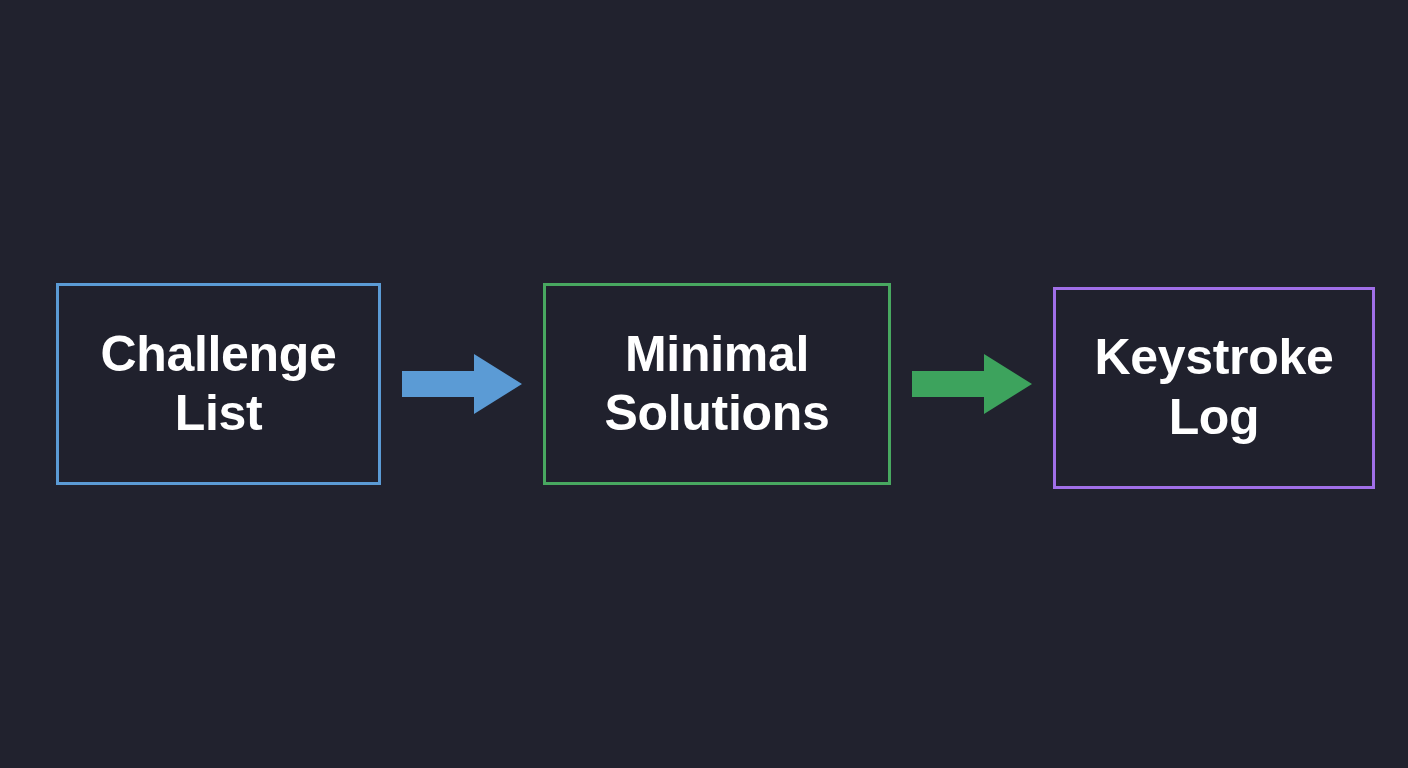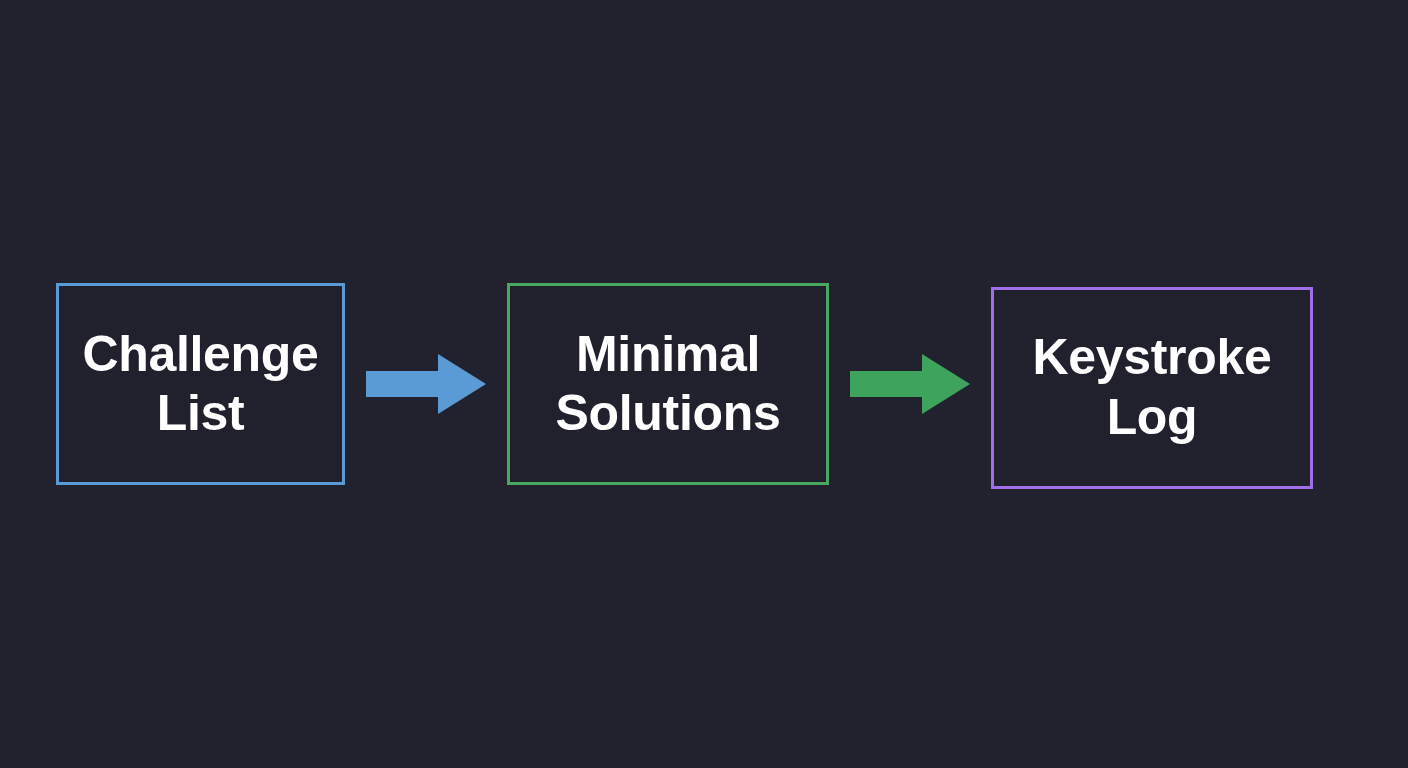--- a/index.html
+++ b/index.html
@@ -50,25 +50,25 @@
     font-weight: bold;
     line-height: 1.19;
     letter-spacing: -0.3px;
     white-space: pre-line;
     padding: 0 8px;
   }
 
   
   .node-challenge-list {
     margin-left: 56px;
-    width: 289px;
+    width: 325px;
     border-color: #5b9bd5;
   }
   .node-minimal-solutions {
-    width: 322px;
+    width: 348px;
     border-color: #48a860;
   }
   .node-keystroke-log {
     width: 322px;
     border-color: #a06fe8;
     margin-top: 7px;
   }
 
   
   .connector {

